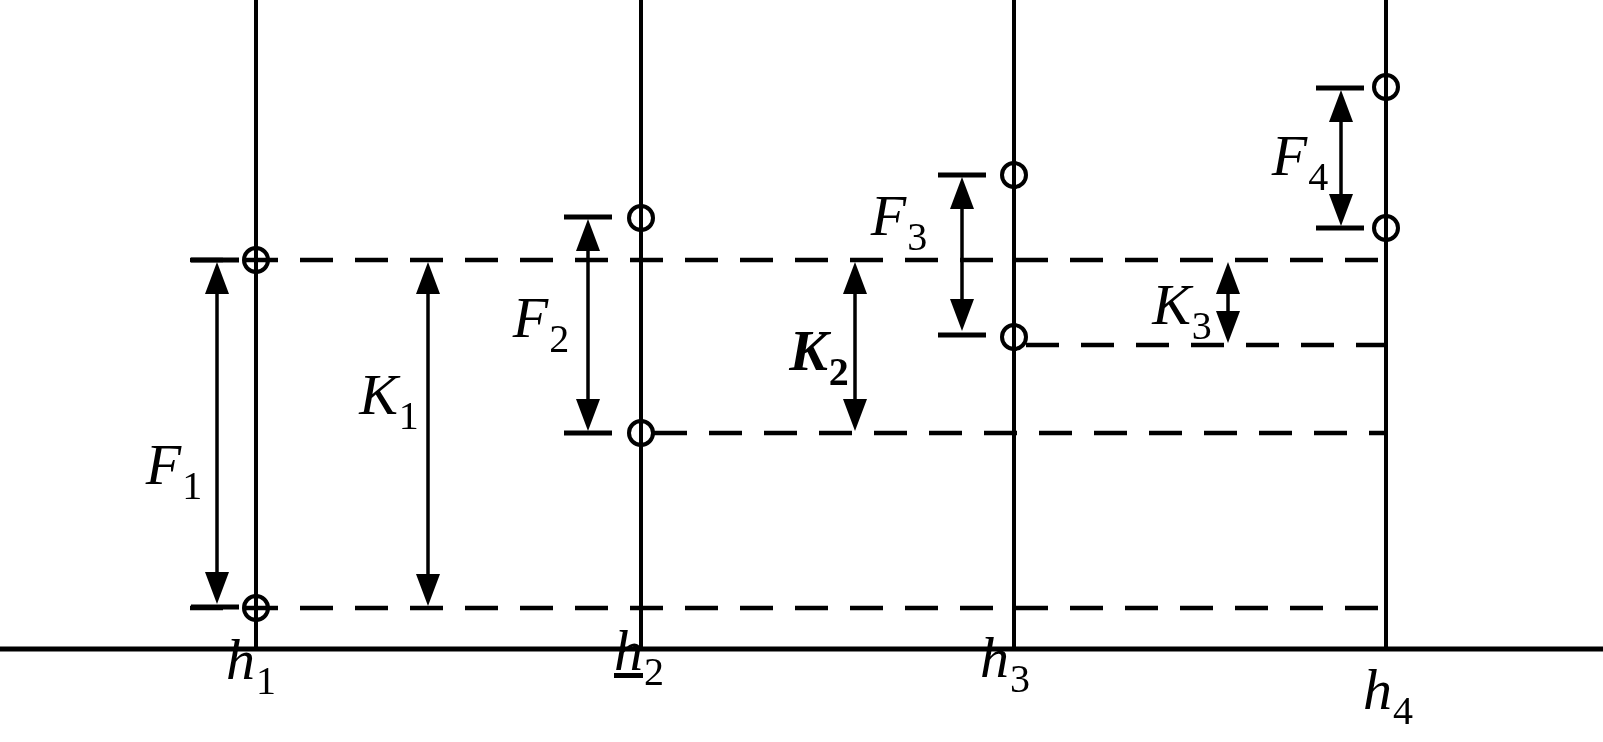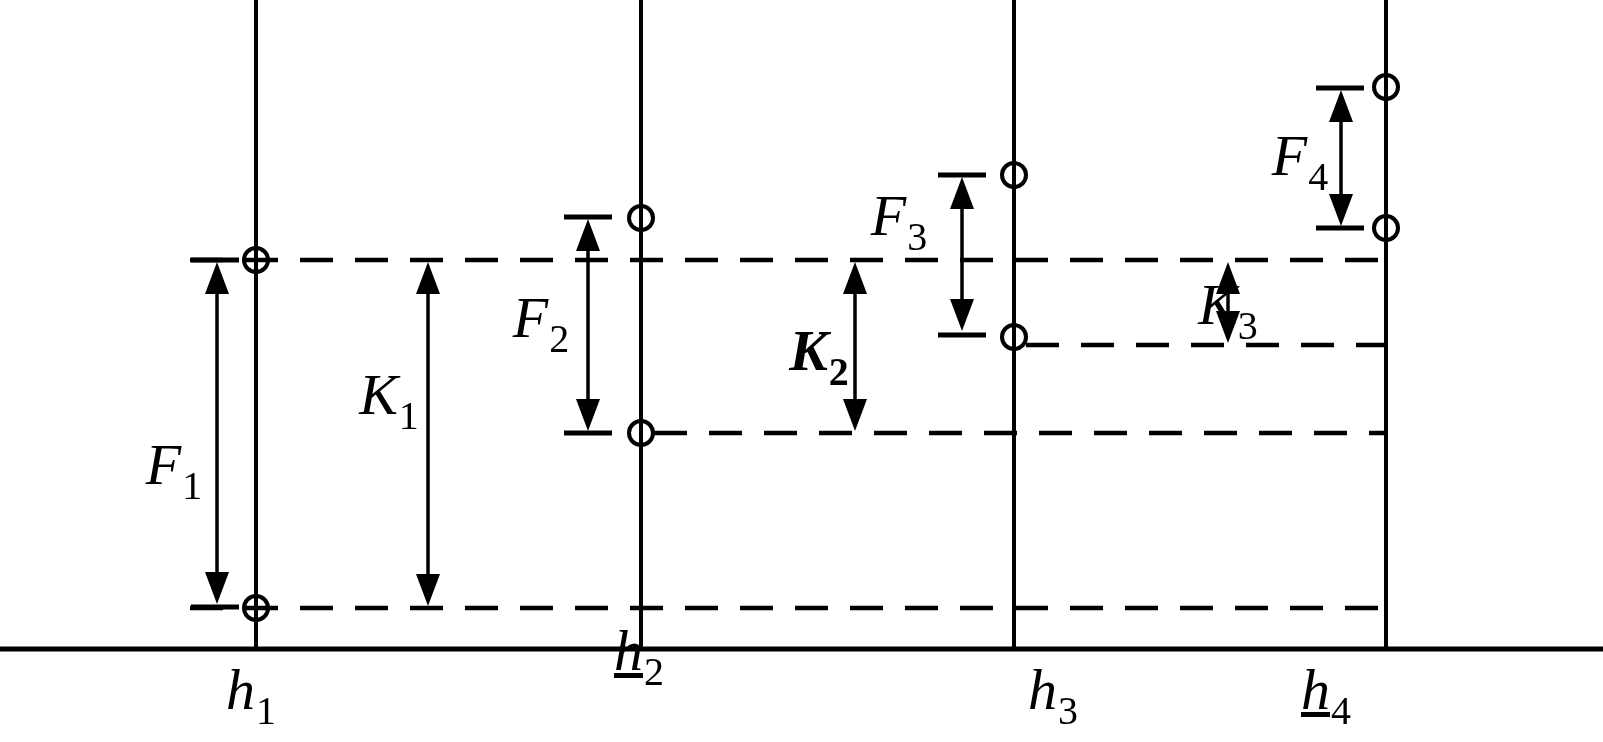--- a/index.html
+++ b/index.html
@@ -103,21 +103,21 @@
       <polygon points="1341,90 1329,122 1353,122" fill="#000"></polygon>
       <polygon points="1341,226 1329,194 1353,194" fill="#000"></polygon>
     </g>
   </svg>
 
   <div class="lbl" style="left:174px;  top:453px;margin-top:12px;"><span class="base">F</span><span class="sub">1</span></div>
   <div class="lbl" style="left:389px;  top:395px;"><span class="base">K</span><span class="sub">1</span></div>
   <div class="lbl" style="left:541px;  top:318px;"><span class="base">F</span><span class="sub">2</span></div>
   <div class="lbl" style="left:819px;  top:351px;font-weight:bold;"><span class="base">K</span><span class="sub">2</span></div>
   <div class="lbl" style="left:899px;  top:216px;font-family:Liberation Serif, serif;"><span class="base">F</span><span class="sub">3</span></div>
-  <div class="lbl" style="left:1228px; top:305px;"><span class="base">K</span><span class="sub">3</span></div>
+  <div class="lbl" style="left:1182px; top:305px;"><span class="base">K</span><span class="sub">3</span></div>
   <div class="lbl" style="left:1300px; top:156px;"><span class="base">F</span><span class="sub">4</span></div>
 
-  <div class="lbl" style="left:251px;  top:690px;"><span class="base">h</span><span class="sub">1</span></div>
+  <div class="lbl" style="left:251px;  top:660px;"><span class="base">h</span><span class="sub">1</span></div>
   <div class="lbl" style="left:639px;  top:651px;text-decoration:underline;"><span class="base">h</span><span class="sub">2</span></div>
-  <div class="lbl" style="left:1005px; top:690px;margin-left:48px;"><span class="base">h</span><span class="sub">3</span></div>
-  <div class="lbl" style="left:1326px; top:690px;text-decoration:underline;"><span class="base">h</span><span class="sub">4</span></div>
+  <div class="lbl" style="left:1005px; top:658px;"><span class="base">h</span><span class="sub">3</span></div>
+  <div class="lbl" style="left:1388px; top:690px;"><span class="base">h</span><span class="sub">4</span></div>
 
 </div>
 
 </body></html>

